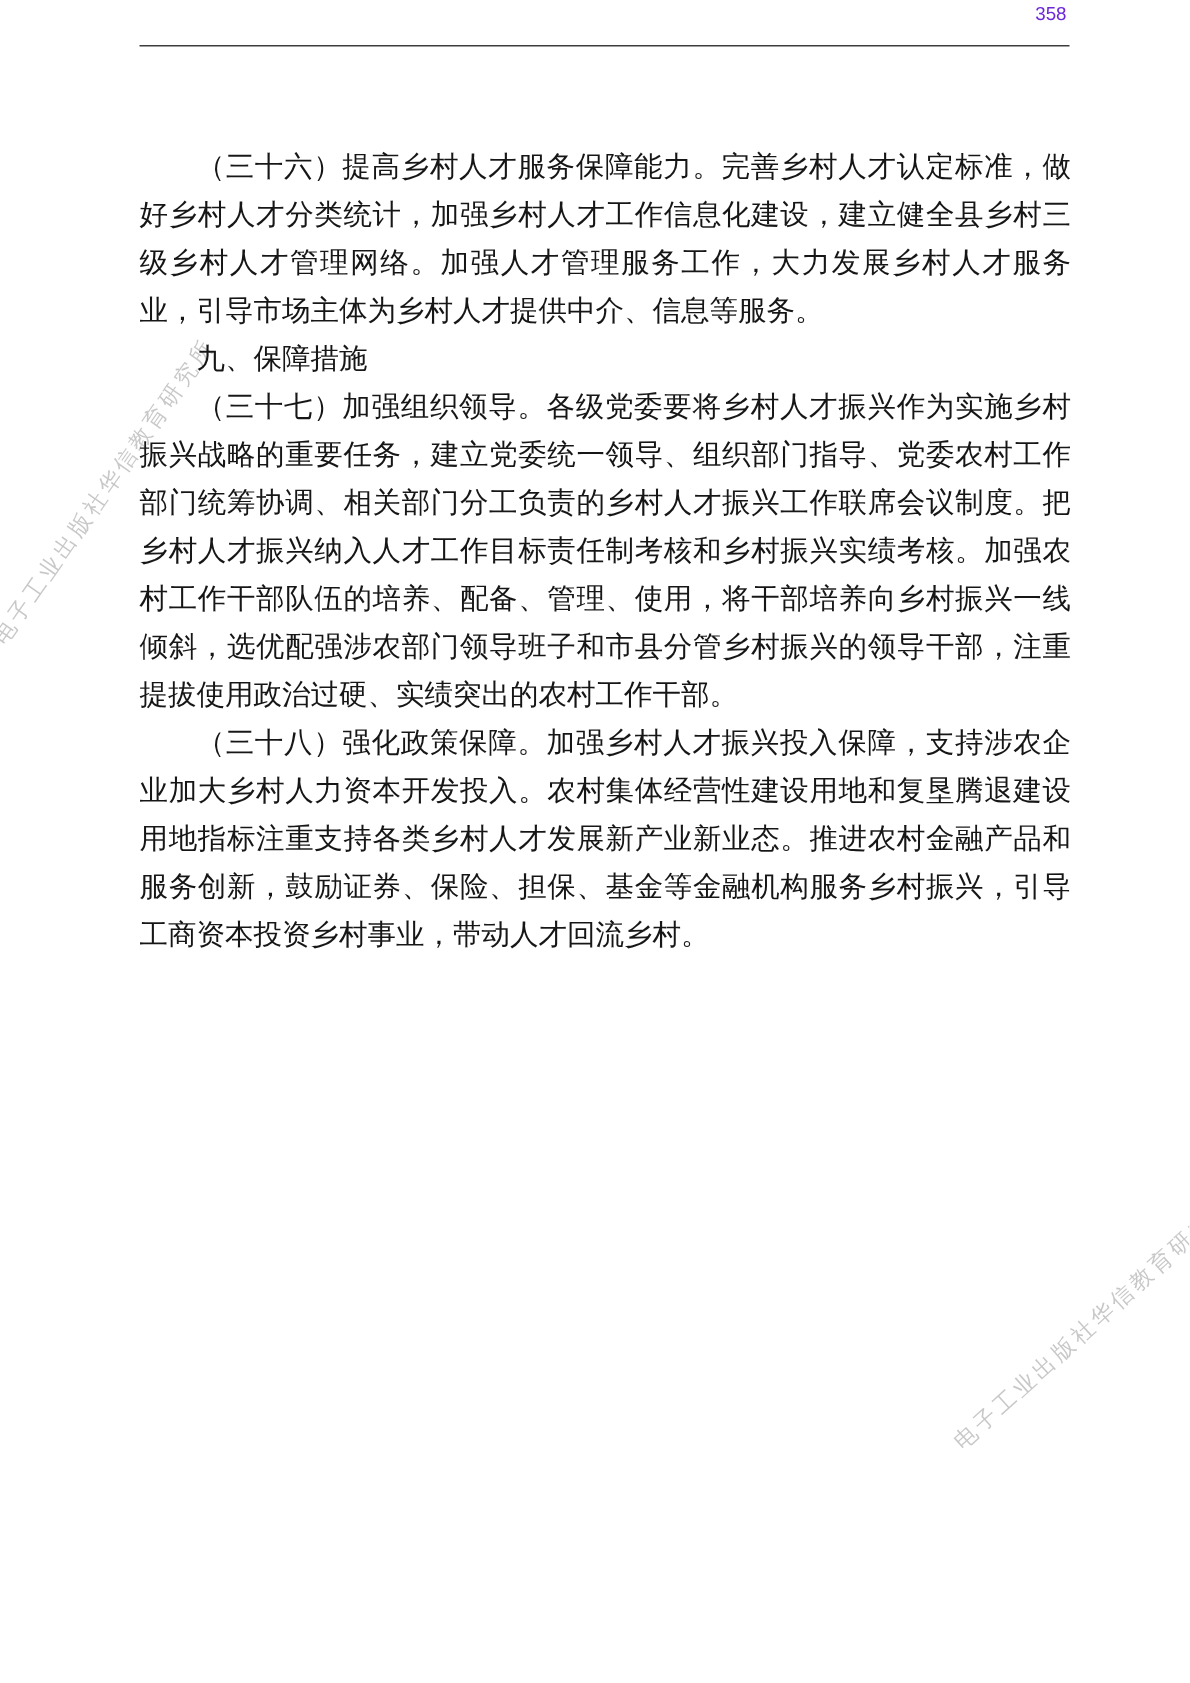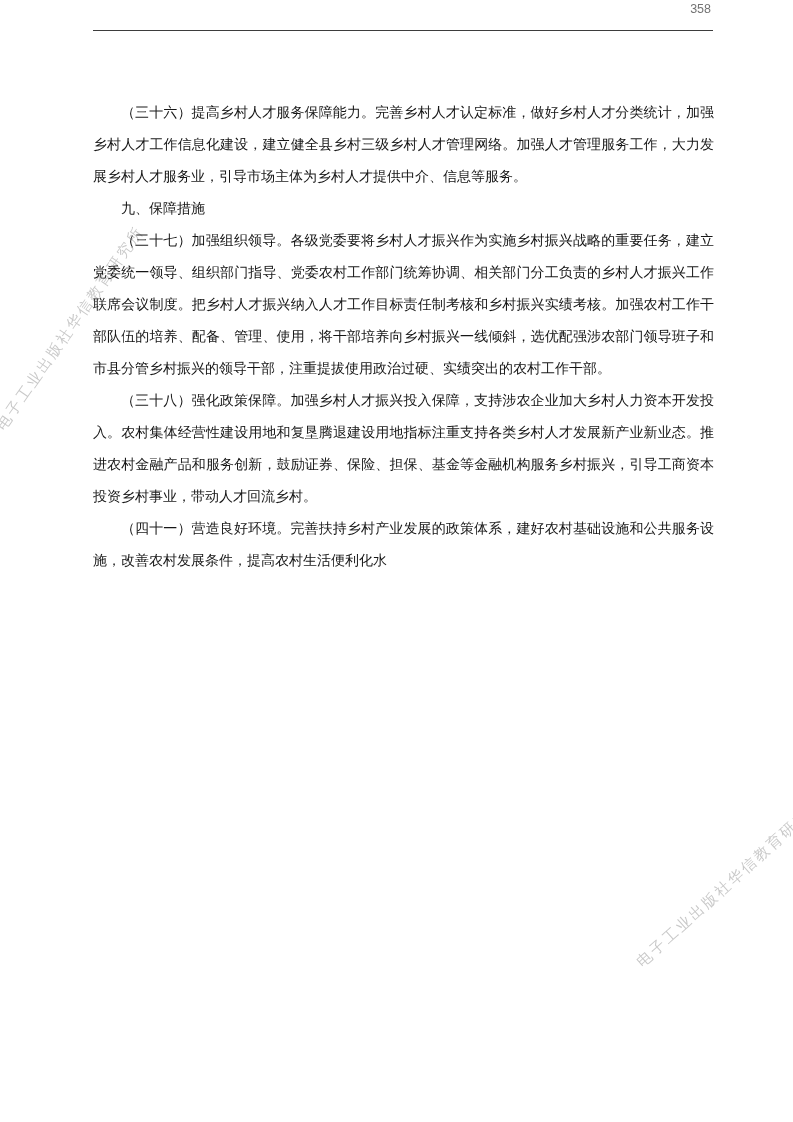--- a/index.html
+++ b/index.html
@@ -16,36 +16,36 @@
     font-family: "Liberation Sans", sans-serif;
   }
   .page-number {
     position: absolute;
     top: 2px;
     left: 93px;
     width: 618px;
     text-align: right;
     font-size: 12.5px;
     line-height: 15px;
-    color: #737373;
+    color: #6d28d9;
   }
   .header-rule {
     position: absolute;
     top: 30px;
     left: 93px;
     width: 620px;
     height: 0;
     border-top: 1.6px solid #3d3d3d;
   }
   .content {
     position: absolute;
     top: 96px;
     left: 93px;
     width: 621px;
-    font-size: 14px;
+    font-size: 19px;
     line-height: 32px;
     color: #161616;
     text-align: justify;
     text-justify: inter-character;
   }
   .content p {
     margin: 0;
     padding: 0;
     text-indent: 2em;
   }
@@ -84,16 +84,15 @@
 
   <div class="page-number">358</div>
 
   <div class="header-rule"></div>
 
   <div class="content">
     <p>（三十六）提高乡村人才服务保障能力。完善乡村人才认定标准，做好乡村人才分类统计，加强乡村人才工作信息化建设，建立健全县乡村三级乡村人才管理网络。加强人才管理服务工作，大力发展乡村人才服务业，引导市场主体为乡村人才提供中介、信息等服务。</p>
     <p>九、保障措施</p>
     <p>（三十七）加强组织领导。各级党委要将乡村人才振兴作为实施乡村振兴战略的重要任务，建立党委统一领导、组织部门指导、党委农村工作部门统筹协调、相关部门分工负责的乡村人才振兴工作联席会议制度。把乡村人才振兴纳入人才工作目标责任制考核和乡村振兴实绩考核。加强农村工作干部队伍的培养、配备、管理、使用，将干部培养向乡村振兴一线倾斜，选优配强涉农部门领导班子和市县分管乡村振兴的领导干部，注重提拔使用政治过硬、实绩突出的农村工作干部。</p>
     <p>（三十八）强化政策保障。加强乡村人才振兴投入保障，支持涉农企业加大乡村人力资本开发投入。农村集体经营性建设用地和复垦腾退建设用地指标注重支持各类乡村人才发展新产业新业态。推进农村金融产品和服务创新，鼓励证券、保险、担保、基金等金融机构服务乡村振兴，引导工商资本投资乡村事业，带动人才回流乡村。</p>
-    <p>（四十一）营造良好环境。完善扶持乡村产业发展的政策体系，建好农村基础设施和公共服务设施，改善农村发展条件，提高农村生活便利化水</p>
   </div>
 
 </div>
 
 </body></html>

